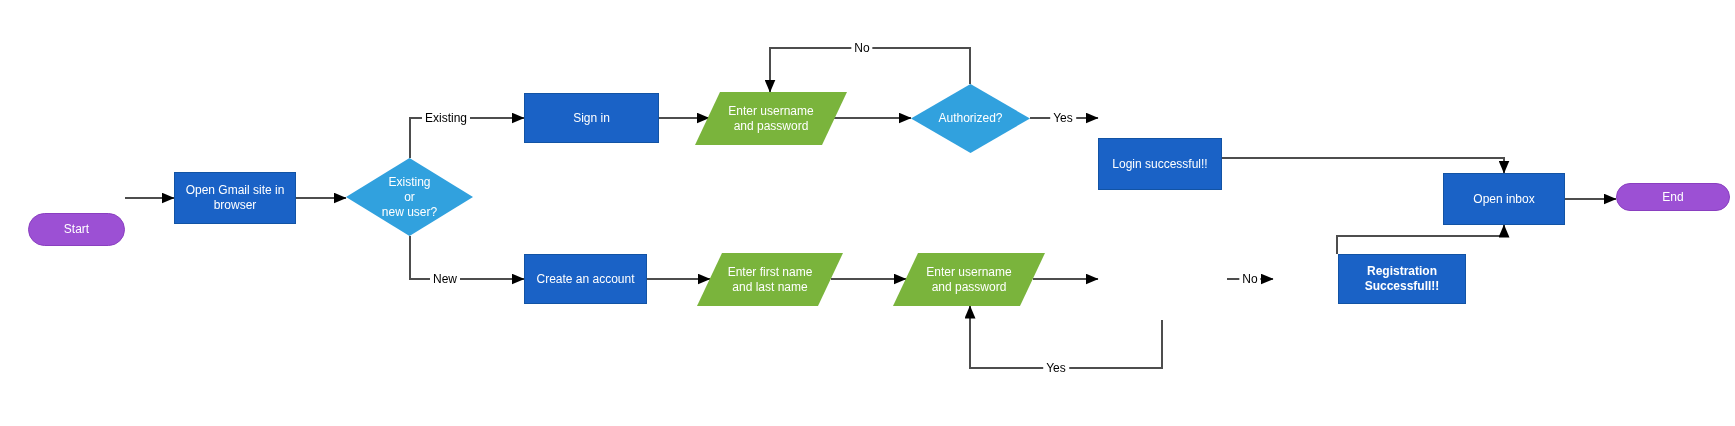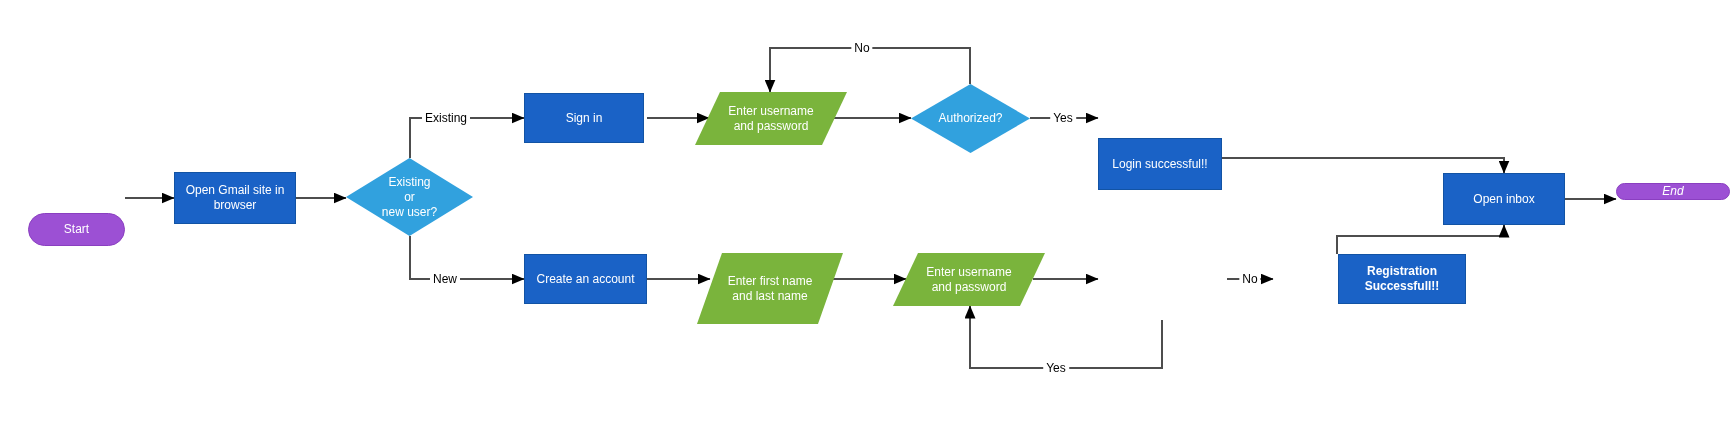--- a/index.html
+++ b/index.html
@@ -89,36 +89,36 @@
 
   <div class="node terminator" style="left:28px; top:183px; width:97px; height:33px;margin-top:30px;">Start</div>
 
   <div class="node process" style="left:174px; top:172px; width:122px; height:52px;">Open Gmail site in
 browser</div>
 
   <div class="node decision" style="left:346px; top:158px; width:127px; height:78px;">Existing
 or
 new user?</div>
 
-  <div class="node process" style="left:524px; top:93px; width:120px; height:50px;">Sign in</div>
+  <div class="node process" style="left:524px; top:93px; width:135px; height:50px;">Sign in</div>
 
   <div class="node io" style="left:695px; top:92px; width:152px; height:53px;">Enter username
 and password</div>
 
   <div class="node decision" style="left:911px; top:84px; width:119px; height:69px;">Authorized?</div>
 
   <div class="node process" style="left:1098px; top:93px; width:124px; height:52px;margin-top:45px;">Login successful!!</div>
 
   <div class="node process" style="left:1443px; top:173px; width:122px; height:52px;">Open inbox</div>
 
-  <div class="node terminator" style="left:1616px; top:183px; width:114px; height:17px;font-style:italic;">End</div>
+  <div class="node terminator" style="left:1616px; top:183px; width:114px; height:28px;">End</div>
 
   <div class="node process" style="left:524px; top:254px; width:123px; height:50px;">Create an account</div>
 
-  <div class="node io" style="left:697px; top:253px; width:146px; height:71px;">Enter first name
+  <div class="node io" style="left:697px; top:253px; width:146px; height:53px;">Enter first name
 and last name</div>
 
   <div class="node io" style="left:893px; top:253px; width:152px; height:53px;">Enter username
 and password</div>
 
 
   <div class="node process" style="left:1338px; top:254px; width:128px; height:50px;font-weight:bold;">Registration
 Successfull!!</div>
 
   <span class="edge-label" style="left:446px; top:118px;">Existing</span>

